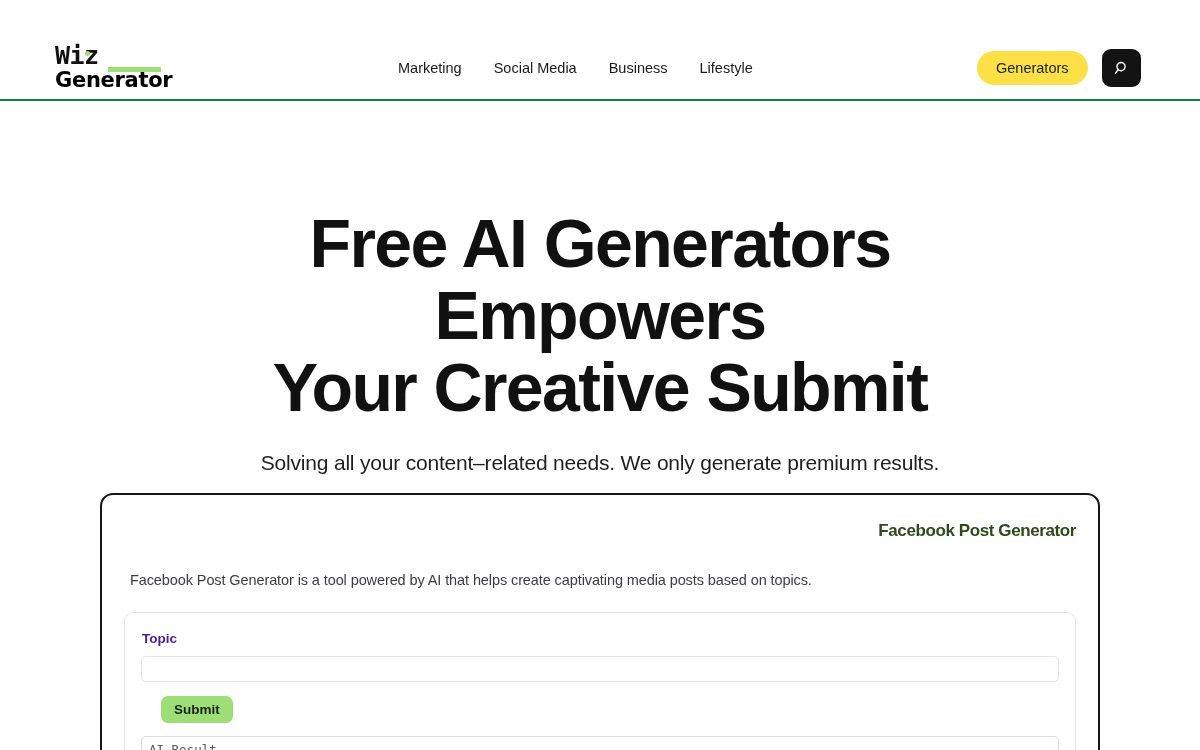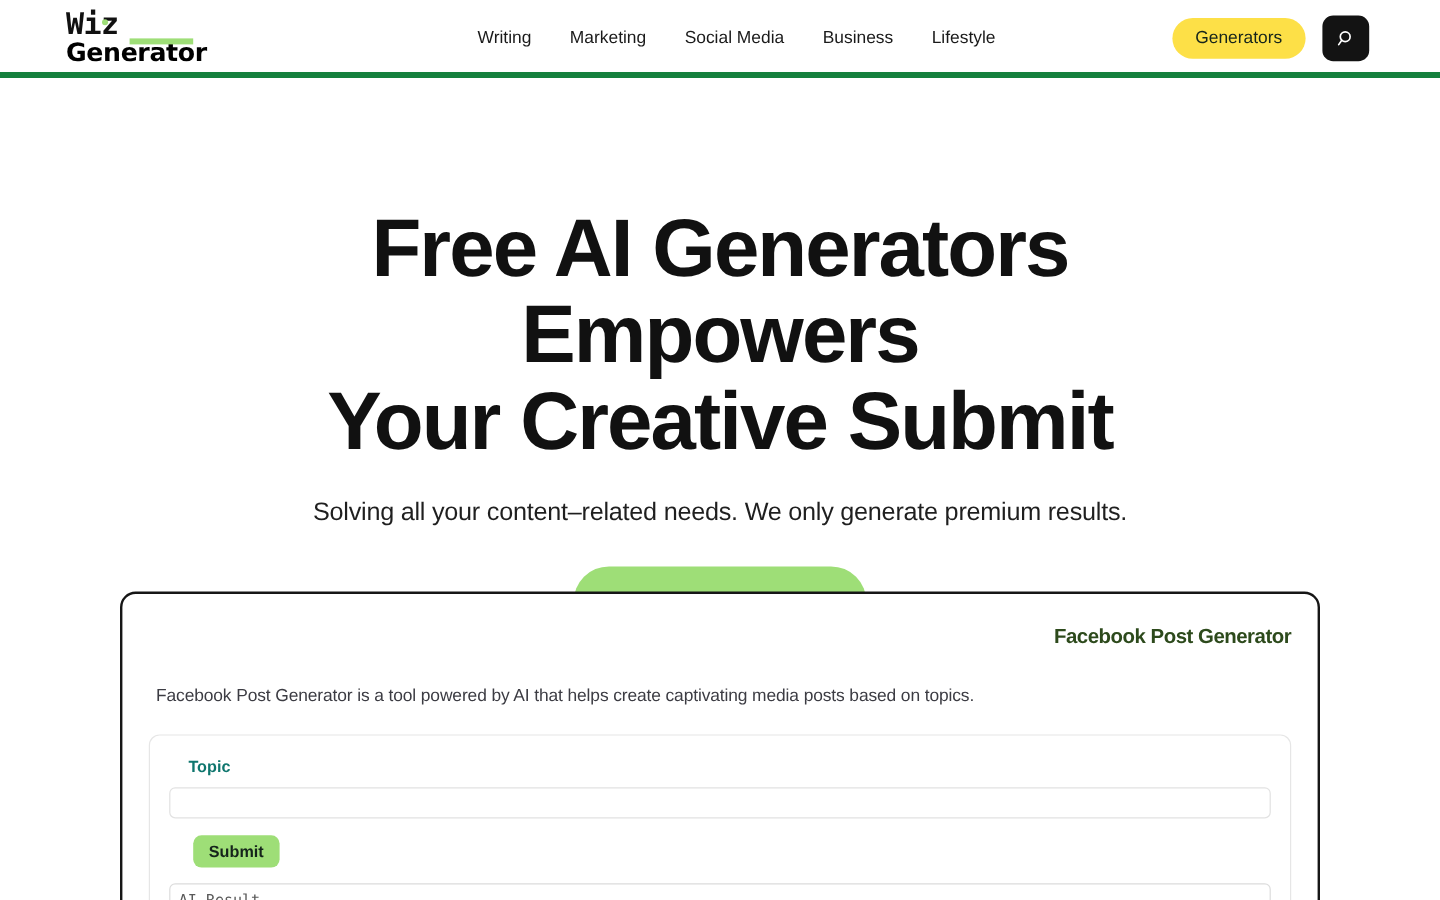--- a/index.html
+++ b/index.html
@@ -12,23 +12,24 @@
     font-family: "Liberation Sans", sans-serif;
     -webkit-font-smoothing: antialiased;
   }
 
   
   .site-header {
     position: relative;
     height: 65px;
     width: 1200px;
     background: #ffffff;
-    border-bottom: 5px solid #15803d;
+    border-bottom: 2px solid #15803d;
     display: flex;
     align-items: center;
+    margin-top: 36px;
   }
 
   .brand {
     position: absolute;
     left: 55px;
     top: 7px;
     width: 120px;
     height: 50px;
     text-decoration: none;
     display: block;
@@ -197,24 +198,24 @@
     margin-top: 24px;
     border: 1px solid #e6e6e6;
     border-radius: 9px;
     background: #ffffff;
     padding: 18px 16px 18px 16px;
   }
   .field-label {
     font-family: "Liberation Sans", sans-serif;
     font-weight: bold;
     font-size: 13.5px;
-    color: #0f766e;
+    color: #4c1d95;
     display: block;
     margin-bottom: 10px;
-    margin-left: 16px;
+    margin-left: 1px;
   }
   .topic-input {
     display: block;
     width: 100%;
     height: 26px;
     border: 1px solid #e2e2e2;
     border-radius: 5px;
     background: #ffffff;
     font-family: "Liberation Sans", sans-serif;
     font-size: 13px;
@@ -265,21 +266,20 @@
   <a class="brand" href="#">
     <span class="brand-row">
       <span class="brand-wiz">Wiz</span>
       <span class="brand-dot"></span>
       <span class="brand-bar"></span>
     </span>
     <span class="brand-generator">Generator</span>
   </a>
 
   <nav class="main-nav">
-    <a class="nav-link" href="#">Writing</a>
     <a class="nav-link" href="#">Marketing</a>
     <a class="nav-link" href="#">Social Media</a>
     <a class="nav-link" href="#">Business</a>
     <a class="nav-link" href="#">Lifestyle</a>
   </nav>
 
   <button class="nav-pill">Generators</button>
 
   <button class="search-btn">
     <span>

